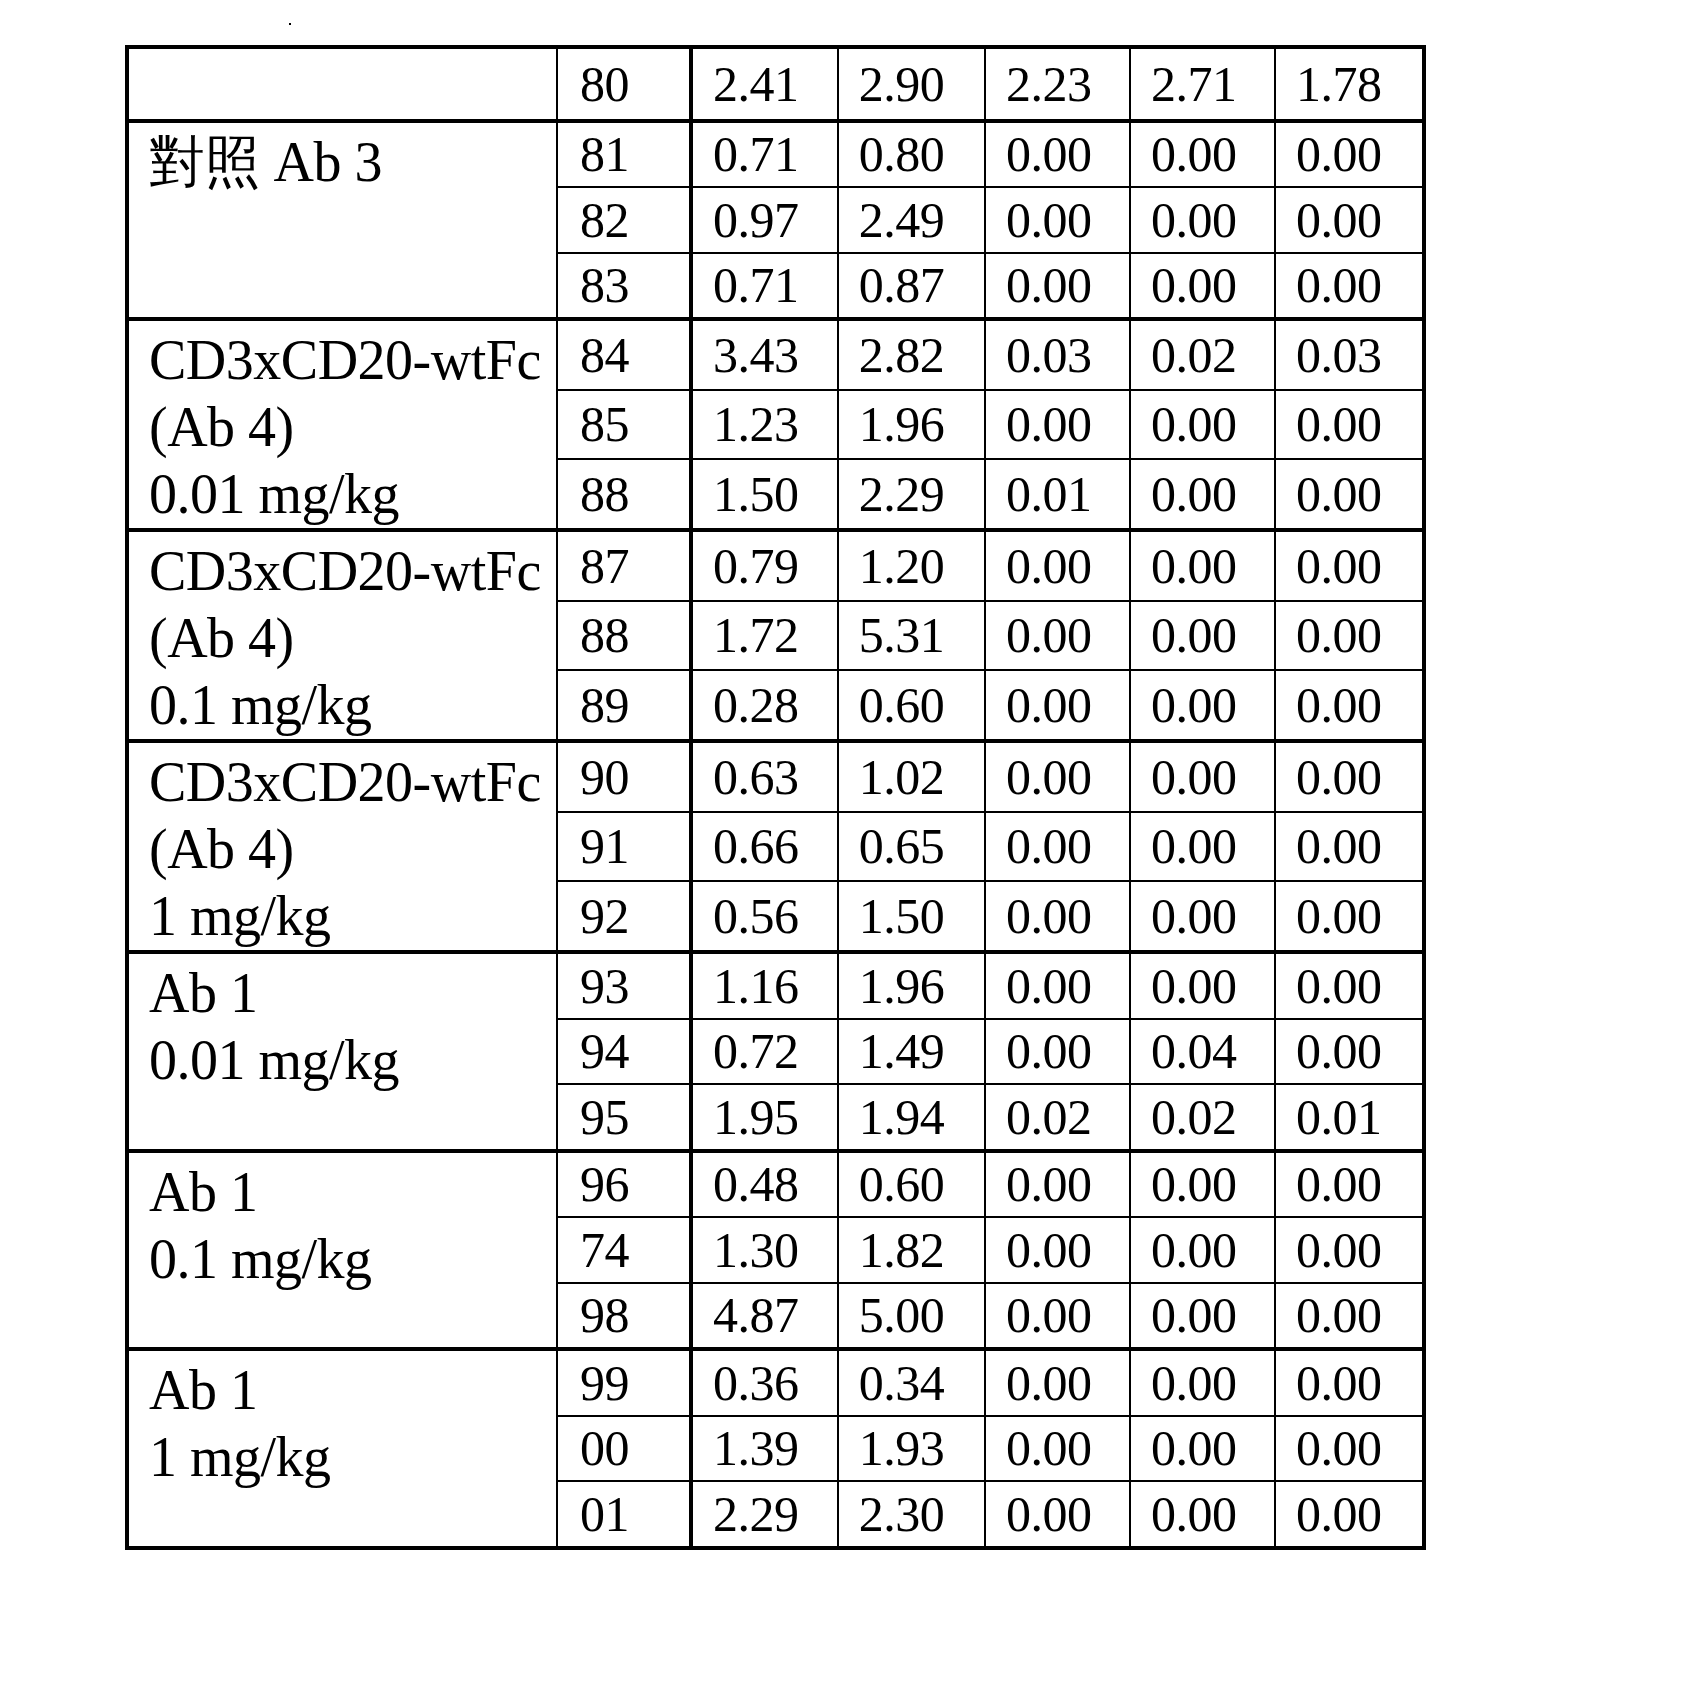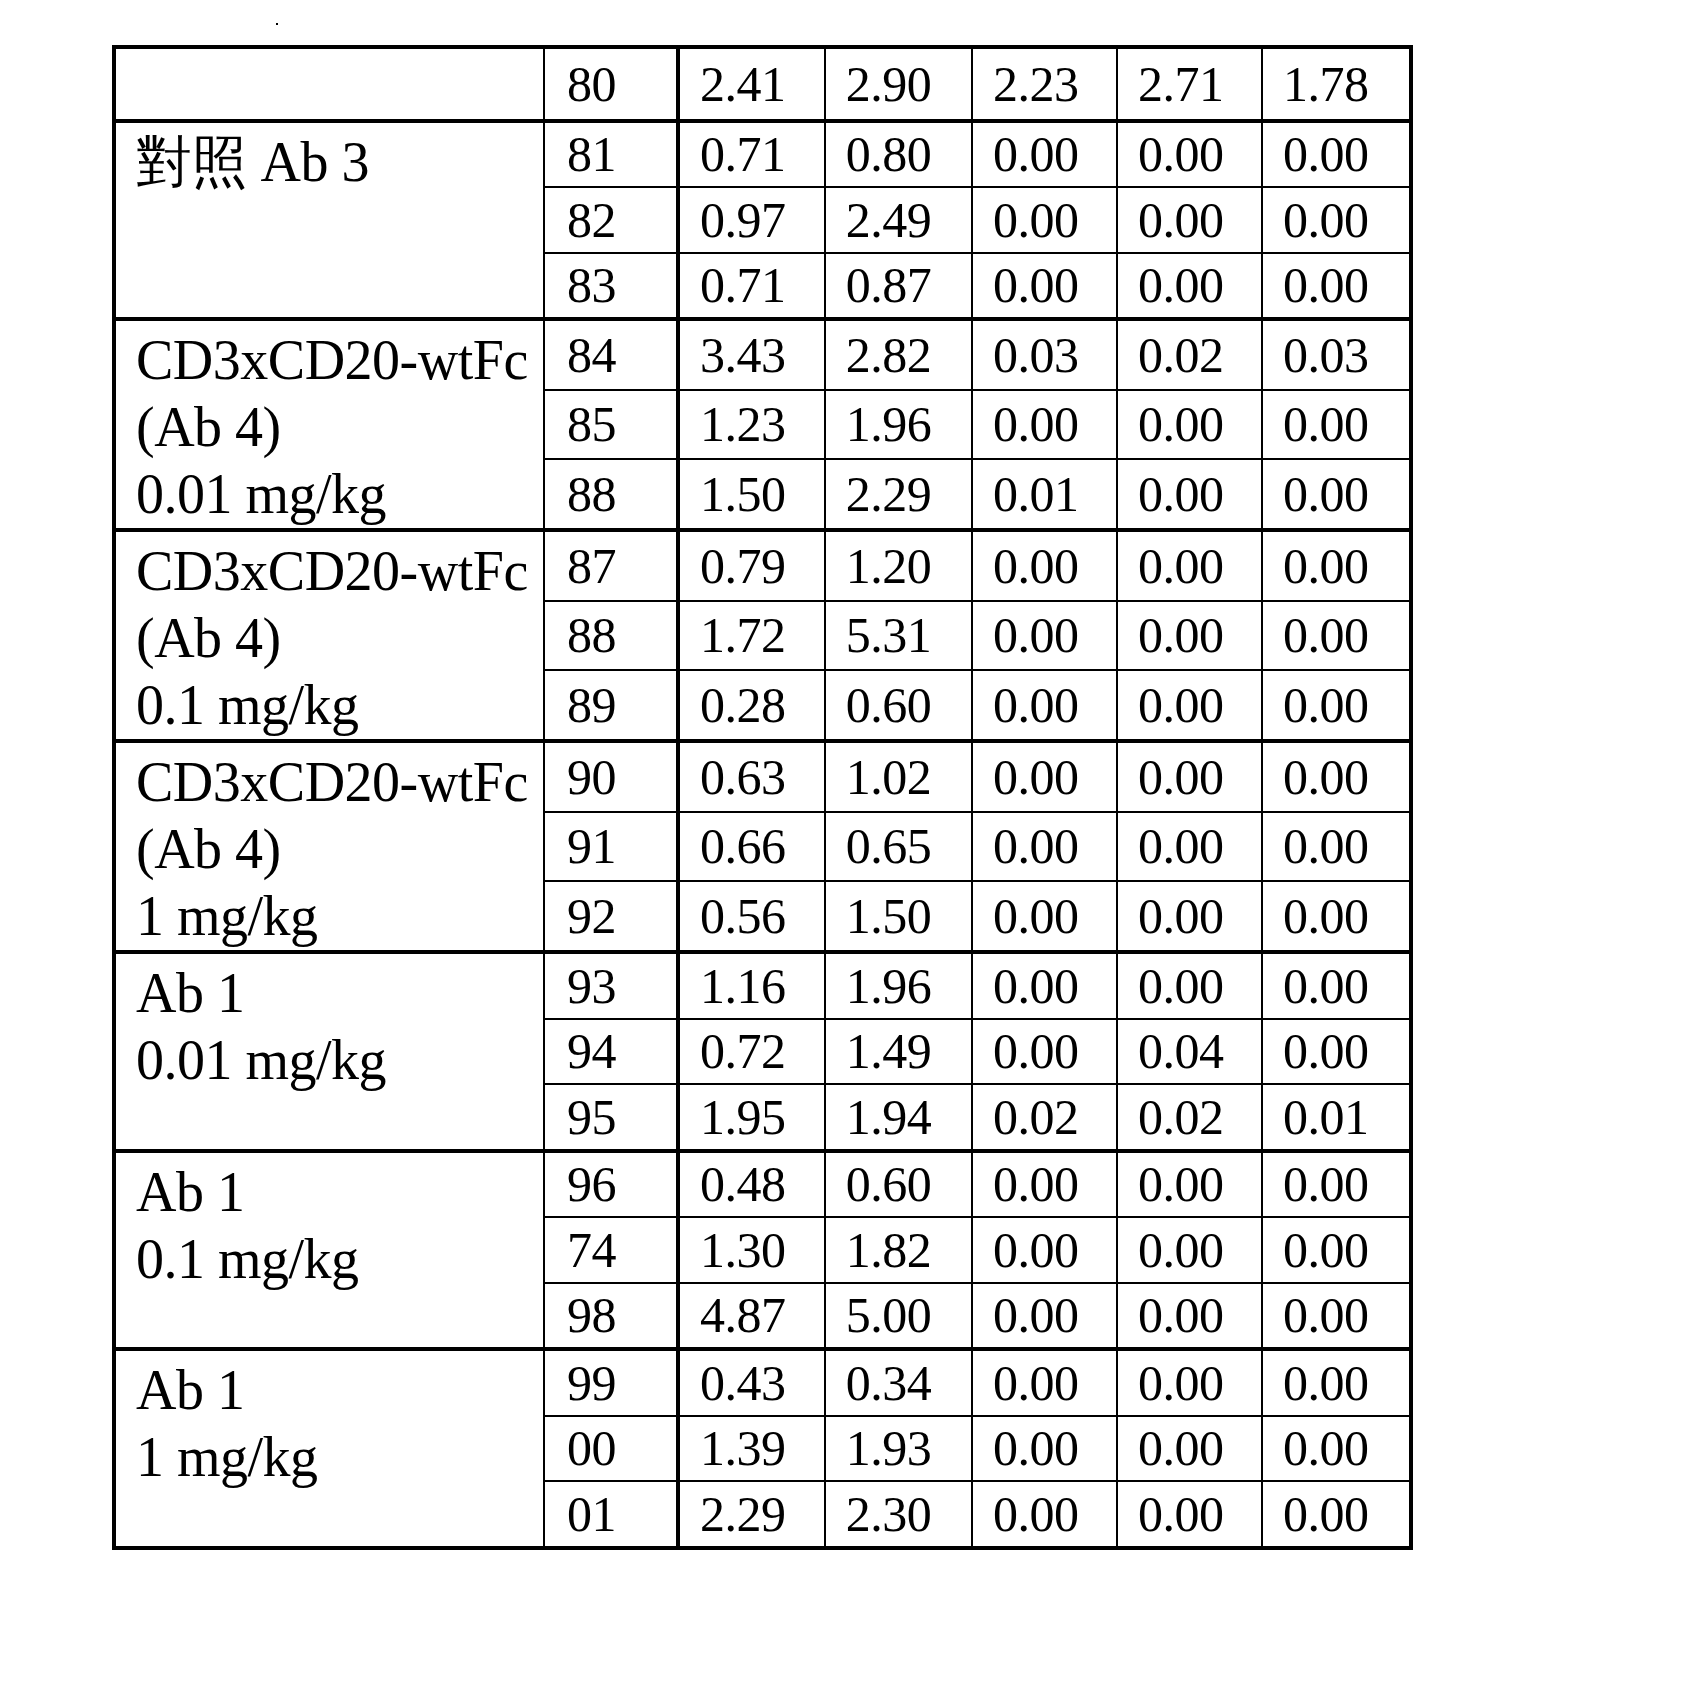--- a/index.html
+++ b/index.html
@@ -10,21 +10,21 @@
     body {
       width: 1705px;
       height: 1695px;
       position: relative;
       overflow: hidden;
       font-family: "Liberation Serif", "DejaVu Serif", serif;
       color: #000000;
     }
     .page {
       position: absolute;
-      left: 0; top: 0;
+      left: 13px; top: 0;
       width: 1413px;
       height: 1695px;
     }
     .data-table {
       position: absolute;
       left: 112px;
       top: 45px;
       border-collapse: collapse;
       border: 4px solid #000;
       table-layout: fixed;
@@ -278,21 +278,21 @@
         <td class="value">0.00</td>
         <td class="value">0.00</td>
       </tr>
 
       <tr class="group-start">
         <td class="group-label" rowspan="3">
           <span class="line">Ab 1</span>
           <span class="line">1 mg/kg</span>
         </td>
         <td class="animal-id">99</td>
-        <td class="value">0.43</td>
+        <td class="value">0.36</td>
         <td class="value">0.34</td>
         <td class="value">0.00</td>
         <td class="value">0.00</td>
         <td class="value">0.00</td>
       </tr>
       <tr>
         <td class="animal-id">00</td>
         <td class="value">1.39</td>
         <td class="value">1.93</td>
         <td class="value">0.00</td>

